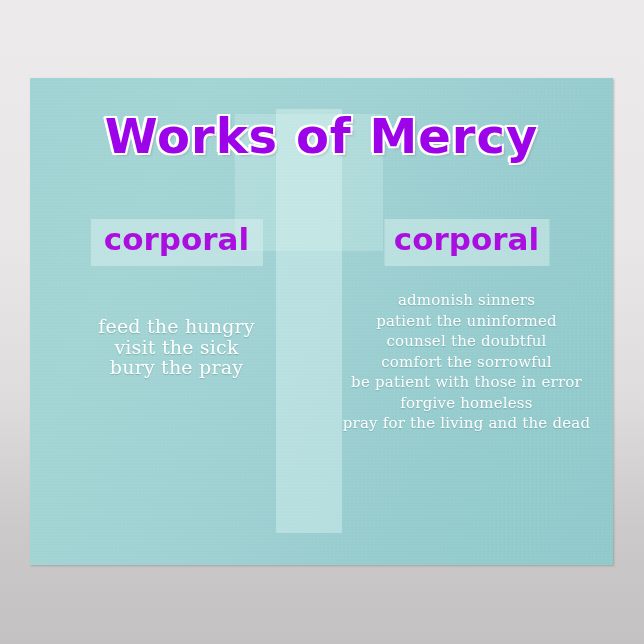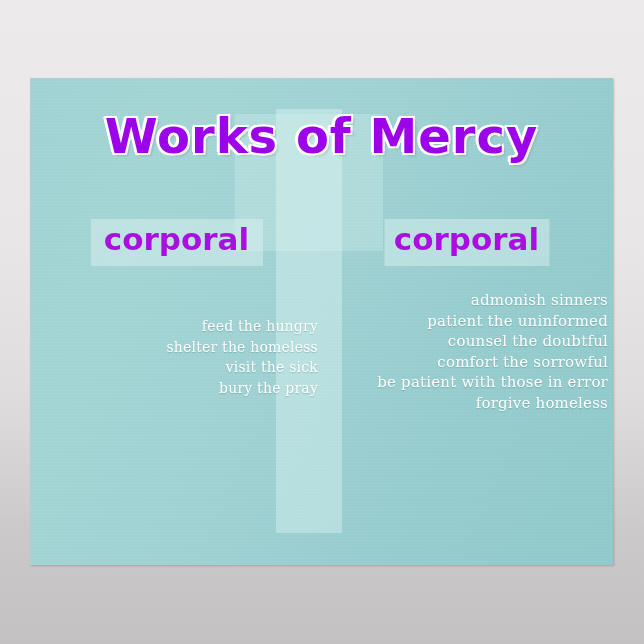--- a/index.html
+++ b/index.html
@@ -129,29 +129,29 @@
     color: #aa0fe0;
     line-height: 52px;
     letter-spacing: 0px;
   }
 
   .works-list {
     list-style: none;
     margin: 0;
     padding: 0;
     font-family: "DejaVu Serif", serif;
-    font-size: 14px;
+    font-size: 19px;
     line-height: 20.5px;
     color: #ffffff;
     text-shadow: 0 1px 1px rgba(70,120,120,0.35);
     letter-spacing: .2px;
   }
   #list-corporal { margin-top: 45px; }
   #list-spiritual { margin-top: 19px; }
-  .works-list li { white-space: nowrap; text-align: right; }
+  .works-list li { white-space: nowrap; }
 
   #list-spiritual { font-size: 15px; }
 </style>
 </head>
 <body>
 
 <div id="stage">
 
   <div id="poster">
 
@@ -162,35 +162,35 @@
 
     <div id="title">Works of Mercy</div>
 
     <div class="column" id="column-corporal">
       <div class="col-heading-wrap">
         <div class="col-heading-band"></div>
         <div class="col-heading">corporal</div>
       </div>
       <ul class="works-list" id="list-corporal">
         <li>feed the hungry</li>
-        <li>shelter the homeless</li>
         <li>visit the sick</li>
         <li>bury the pray</li>
       </ul>
     </div>
 
     <div class="column" id="column-spiritual">
       <div class="col-heading-wrap">
         <div class="col-heading-band"></div>
         <div class="col-heading">corporal</div>
       </div>
       <ul class="works-list" id="list-spiritual">
         <li>admonish sinners</li>
         <li>patient the uninformed</li>
         <li>counsel the doubtful</li>
         <li>comfort the sorrowful</li>
         <li>be patient with those in error</li>
         <li>forgive homeless</li>
+        <li>pray for the living and the dead</li>
       </ul>
     </div>
 
   </div>
 </div>
 
 </body></html>

